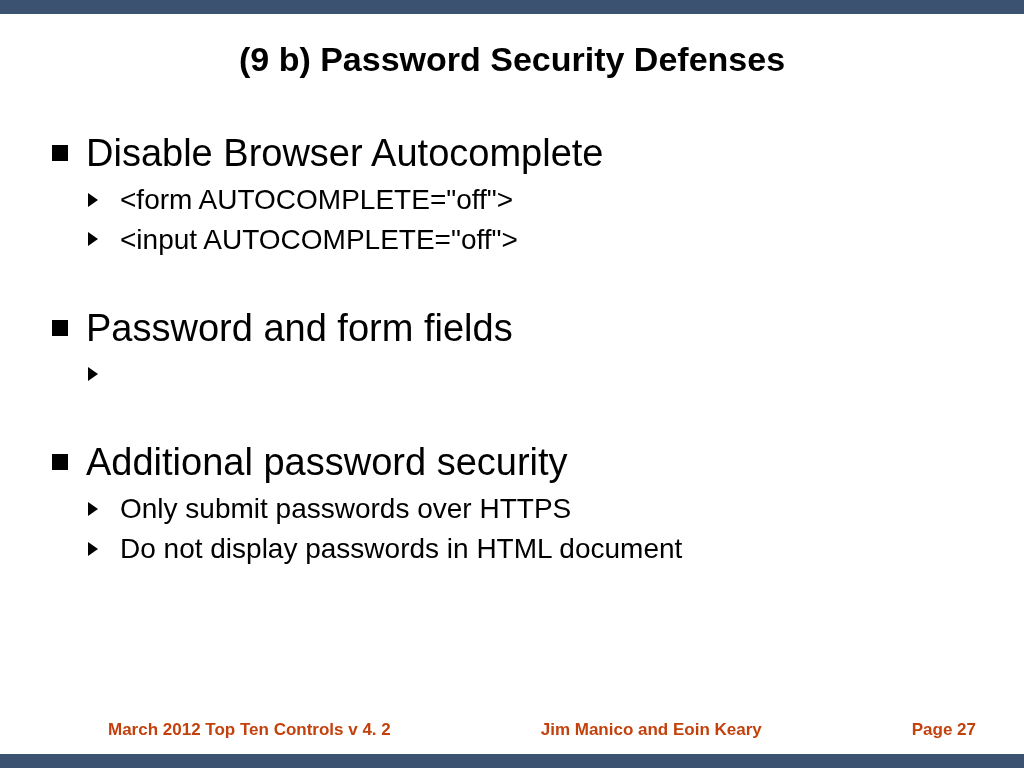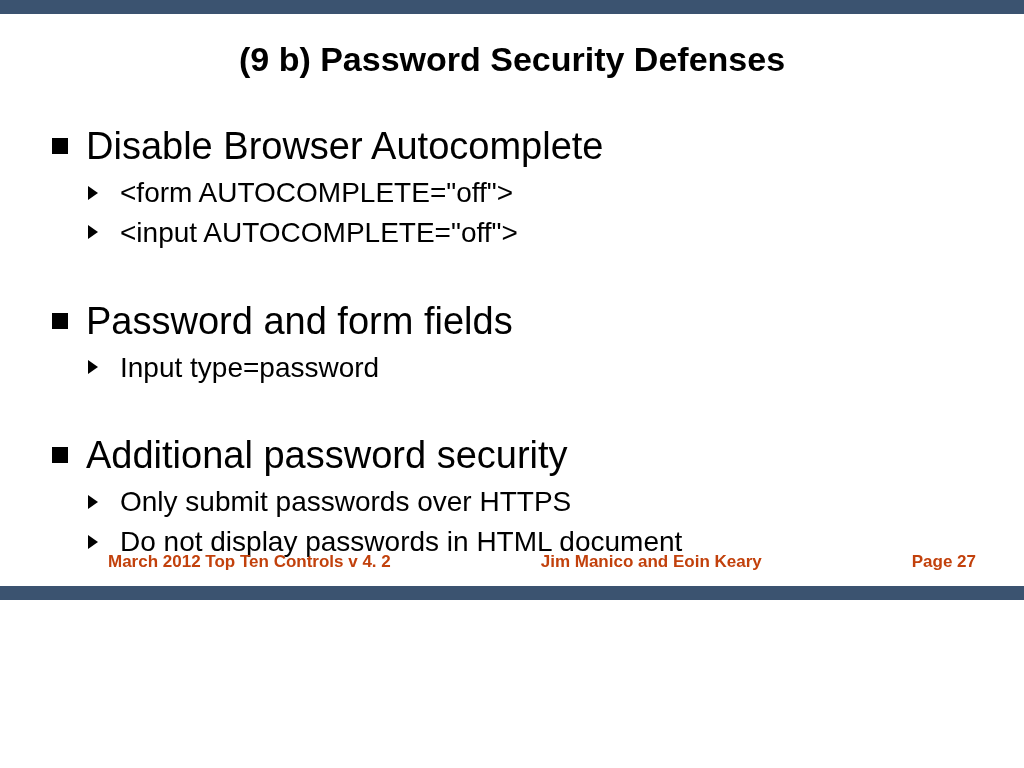--- a/index.html
+++ b/index.html
@@ -1,21 +1,21 @@
 <!DOCTYPE html>
 <html><head>
 <meta charset="utf-8">
 <style>
   * { margin: 0; padding: 0; box-sizing: border-box; }
   html, body { width: 1024px; height: 768px; background: #fff; font-family: Verdana, Arial, sans-serif; }
-  .slide { width: 1024px; height: 600px; position: relative; background: #fff; }
+  .slide { width: 1024px; height: 768px; position: relative; background: #fff; }
   .top-bar { position: absolute; top: 0; left: 0; width: 100%; height: 14px; background: #3b5370; }
   .bottom-bar { position: absolute; bottom: 0; left: 0; width: 100%; height: 14px; background: #3b5370; }
   .title { position: absolute; top: 40px; left: 0; width: 100%; text-align: center; font-weight: bold; font-size: 34px; color: #000; font-family: Verdana, Arial, sans-serif; }
-  .content { position: absolute; top: 125px; left: 52px; right: 40px; }
+  .content { position: absolute; top: 132px; left: 52px; right: 40px; }
   .l1 { font-size: 38px; color: #000; margin-top: 22px; margin-bottom: 6px; }
   .l1:first-child { margin-top: 0; }
   .l1 .square { display: inline-block; width: 16px; height: 16px; background: #000; vertical-align: middle; margin-right: 18px; margin-bottom: 6px; }
   .l2 { font-size: 28px; color: #000; margin-left: 36px; margin-top: 2px; line-height: 1.35; }
   .l2 .tri { display: inline-block; width: 0; height: 0; border-top: 7px solid transparent; border-bottom: 7px solid transparent; border-left: 10px solid #000; margin-right: 22px; vertical-align: middle; margin-bottom: 4px; }
   .footer { position: absolute; bottom: 28px; left: 0; width: 100%; display: flex; justify-content: space-between; padding: 0 48px 0 108px; font-size: 17px; font-weight: bold; color: #c2410c; font-family: Arial, sans-serif; }
 </style>
 </head>
 <body>
 
@@ -34,21 +34,21 @@
       <span class="tri"></span><span>&lt;form AUTOCOMPLETE="off"&gt;</span>
     </div>
     <div class="l2">
       <span class="tri"></span><span>&lt;input AUTOCOMPLETE="off"&gt;</span>
     </div>
 
     <div class="l1" style="margin-top:48px;">
       <span class="square"></span><span>Password and form fields</span>
     </div>
     <div class="l2">
-      <span class="tri"></span><span>Input type=password</span>
+      <span class="tri"></span>
     </div>
 
     <div class="l1" style="margin-top:48px;">
       <span class="square"></span><span>Additional password security</span>
     </div>
     <div class="l2">
       <span class="tri"></span><span>Only submit passwords over HTTPS</span>
     </div>
     <div class="l2">
       <span class="tri"></span><span>Do not display passwords in HTML document</span>

